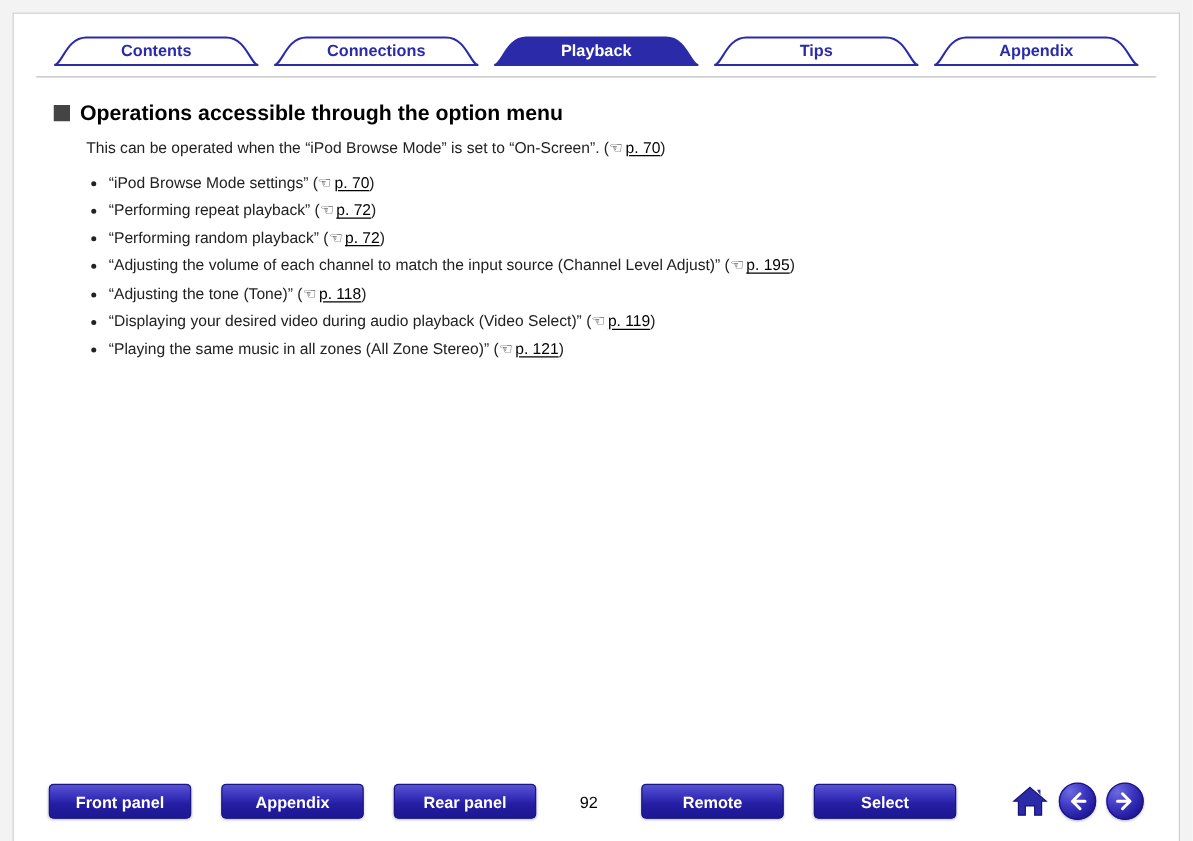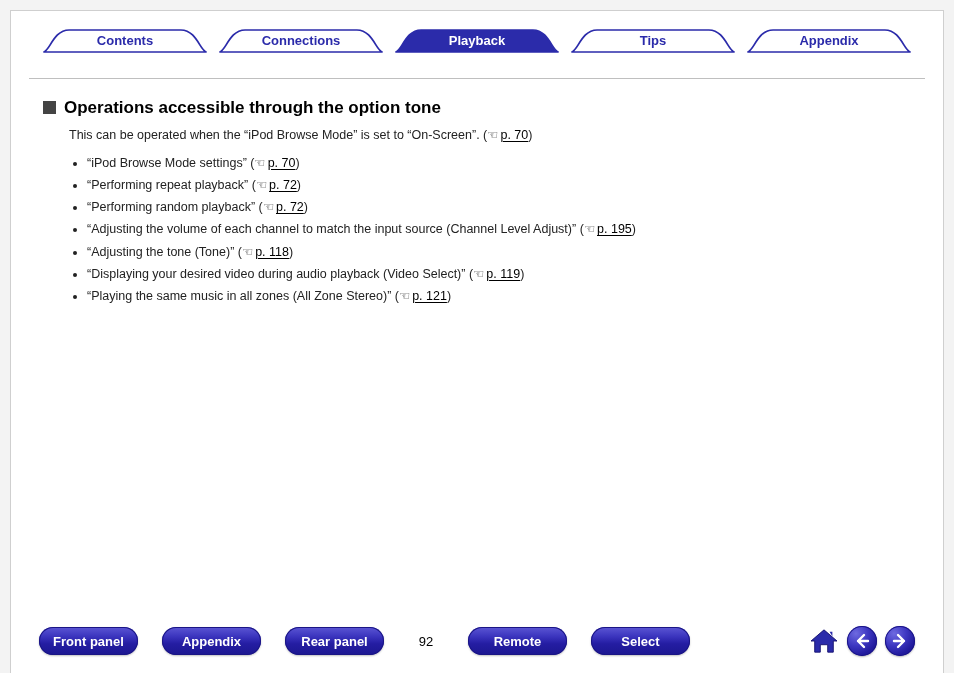--- a/index.html
+++ b/index.html
@@ -40,21 +40,21 @@
     flex-direction: column;
   }
 
   
 
   .top-tabs {
     display: flex;
     gap: 0;
     justify-content: space-between;
     align-items: center;
-    padding: 6px 8px 25px 8px;
+    padding: 6px 8px 8px 8px;
     border-bottom: 1px solid #bfbfbf;
     margin-bottom: 12px;
   }
 
   .tab {
     display: flex;
     align-items: center;
     justify-content: center;
     height: 26px;
     flex: 1 1 0;
@@ -147,23 +147,23 @@
   }
 
   .bottom-items {
     display: flex;
     align-items: center;
     gap: 24px;
     flex: 0 0 auto;
   }
 
   .pill-btn {
-    width: 99px;
+    width: 114px;
     height: 28px;
-    border-radius: 14px;
+    border-radius: 4px;
     color: #fff;
     font-weight: bold;
     font-size: 13px;
     display: flex;
     align-items: center;
     justify-content: center;
     cursor: pointer;
     background-image: linear-gradient(to bottom,
       #5b56d4 0%,
       #3a33bd 35%,
@@ -247,21 +247,21 @@
       <div class="tab">
     <svg viewBox="0 0 160 26" preserveAspectRatio="none">
       <path d="M4,25 C10,25 13,3 28,3 H132 C147,3 150,25 156,25 Z" fill="#ffffff" stroke="var(--brand-blue)" stroke-width="1.6"></path>
     </svg>
         <span class="tab-label">Appendix</span>
       </div>
     </div>
 
   <div class="heading-row">
     <div class="heading-marker"></div>
-    <div class="heading-text">Operations accessible through the option tone</div>
+    <div class="heading-text">Operations accessible through the option menu</div>
   </div>
 
   <div class="intro">
     <span>This can be operated when the “iPod Browse Mode” is set to “On-Screen”.  (</span><span class="hand-icon">☞</span><a class="page-link">p. 70</a><span>)</span>
   </div>
 
   <ul class="bullets" id="bullet-list">
       <li><span>“iPod Browse Mode settings” (</span><span class="hand-icon">☞</span><a class="page-link">p. 70</a><span>)</span></li>
       <li><span>“Performing repeat playback” (</span><span class="hand-icon">☞</span><a class="page-link">p. 72</a><span>)</span></li>
       <li><span>“Performing random playback” (</span><span class="hand-icon">☞</span><a class="page-link">p. 72</a><span>)</span></li>

